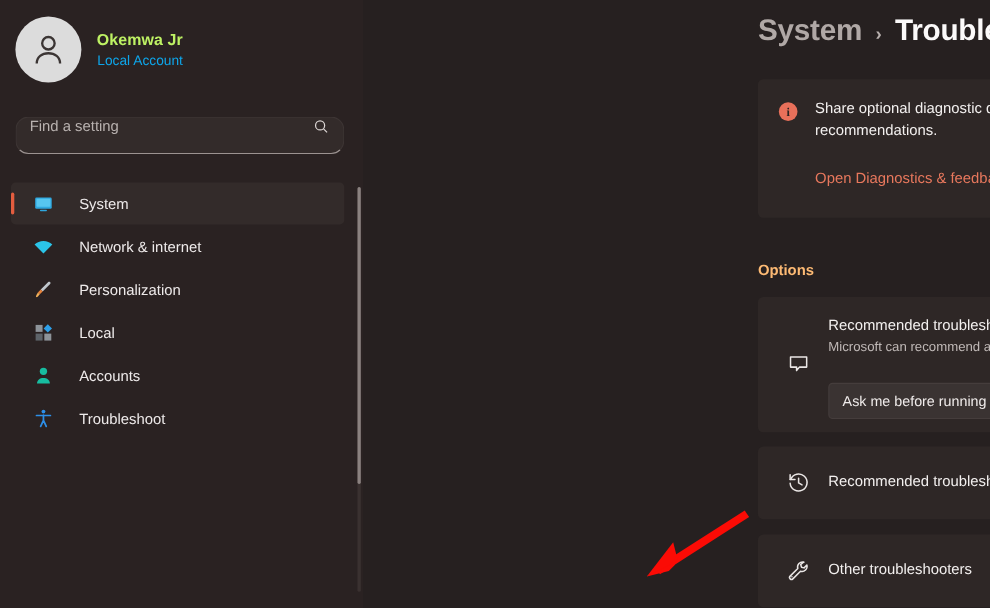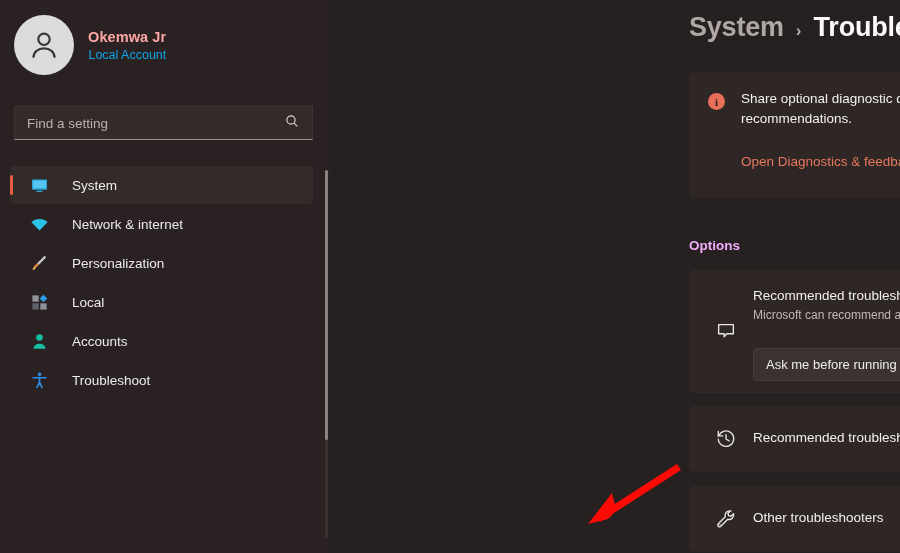--- a/index.html
+++ b/index.html
@@ -18,31 +18,31 @@
     background: #2a2222;
     flex: 0 0 330px;
   }
   .profile { display: flex; align-items: center; padding: 12px 0 0 14px; height: 78px; }
   .avatar {
     width: 60px; height: 60px; border-radius: 50%;
     background: #dcdcdc; flex: 0 0 60px;
     display: flex; align-items: center; justify-content: center;
   }
   .profile-text { margin-left: 14px; }
-  .profile-name { color: #fca5a5; font-size: 14.5px; font-weight: bold; letter-spacing: .1px; }
+  .profile-name { color: #bef264; font-size: 14.5px; font-weight: bold; letter-spacing: .1px; }
   .profile-sub { color: #0ea5e9; font-size: 12.5px; margin-top: 3px; text-align: right; }
 
   .searchbox {
     position: absolute; left: 14px; top: 106px;
     width: 299px; height: 34px;
     background: #332b2a;
     border: 1px solid #3d3534;
     border-bottom: 1px solid #9c9391;
-    border-radius: 0;
-    display: flex; align-items: center; padding: 0 10px 0 12px;
+    border-radius: 12px;
+    display: flex; align-items: flex-start; padding: 0 10px 0 12px;
   }
   .searchbox input {
     flex: 1; background: transparent; border: none; outline: none;
     color: #cfc9c7; font-size: 13.5px; font-family: "Liberation Sans", sans-serif;
   }
   .searchbox input::placeholder { color: #b9b2b0; }
   .search-ico { flex: 0 0 18px; color: #ddd7d5; }
 
   .navlist { position: absolute; left: 10px; top: 166px; width: 303px; }
   .navitem {
@@ -95,21 +95,21 @@
     position: absolute; left: 52px; top: 17px; width: 446px;
     color: #f3f0ef; font-size: 13.5px; line-height: 20px;
   }
   .banner-link {
     position: absolute; left: 52px; top: 82px;
     color: #e8785d; font-size: 13.5px; text-decoration: none; cursor: pointer;
   }
 
   .section-title {
     position: absolute; left: 359px; top: 238px;
-    color: #f0abfc; font-size: 13.5px; font-weight: bold;
+    color: #fdba74; font-size: 13.5px; font-weight: bold;
   }
 
   .pref-card { top: 270px; height: 123px; }
   .row-card { height: 66px; }
   .hist-card { top: 406px; }
   .other-card { top: 486px; }
 
   .card-ico {
     position: absolute; left: 20px;
     width: 34px; height: 34px;

